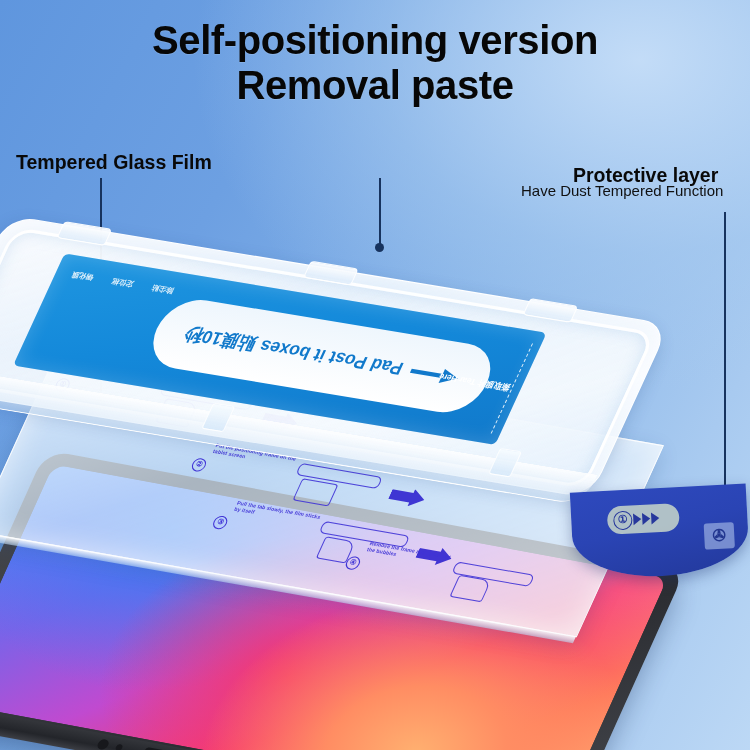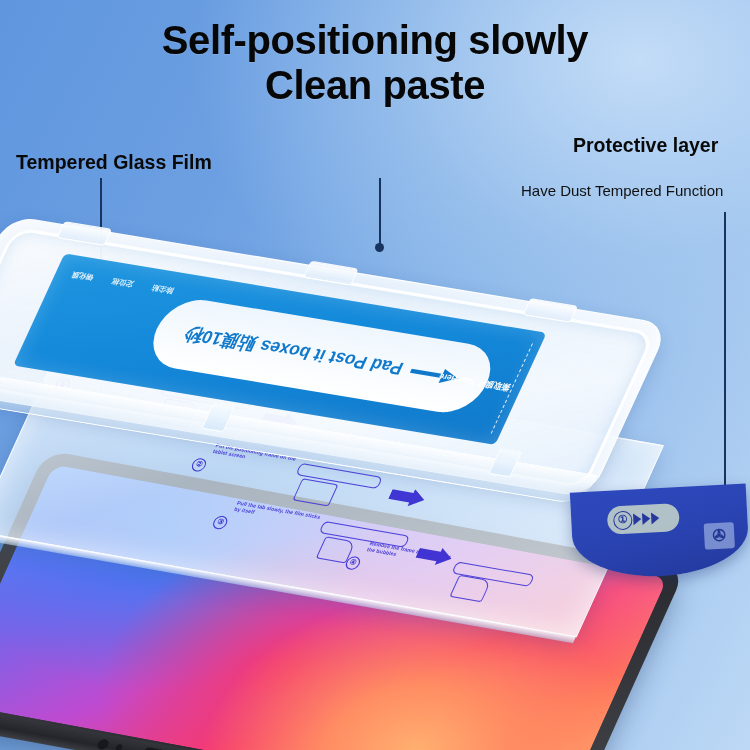--- a/index.html
+++ b/index.html
@@ -194,32 +194,32 @@
   }
   .port{position:absolute;background:#17181c;border-radius:50%;}
   .usbc{position:absolute;background:#17181c;border-radius:3px;}
 </style>
 </head>
 <body>
 
 <div id="stage">
 
   <div class="title-wrap">
-    <div class="title-line">Self-positioning slowly</div>
-    <div class="title-line">Clean paste</div>
+    <div class="title-line">Self-positioning version</div>
+    <div class="title-line">Removal paste</div>
   </div>
 
   <div class="lbl" style="left:16px;top:151px;">Tempered Glass Film</div>
   <div class="leader" style="left:100px;top:178px;height:226px;"></div>
   <div class="leaderdot" style="left:96px;top:399px;"></div>
 
   <div class="leader" style="left:379px;top:178px;height:69px;"></div>
   <div class="leaderdot" style="left:375px;top:243px;"></div>
 
-  <div class="lbl" style="left:573px;top:134px;">Protective layer</div>
+  <div class="lbl" style="left:573px;top:164px;">Protective layer</div>
   <div class="sublbl" style="left:521px;top:182px;">Have Dust Tempered Function</div>
   <div class="leader" style="left:724px;top:212px;height:293px;"></div>
   <div class="leaderdot" style="left:720px;top:501px;"></div>
 
   <div class="piece tablet">
     <div class="tablet-body">
       <div class="tablet-screen">
         <div class="tablet-gloss"></div>
       </div>
     </div>

